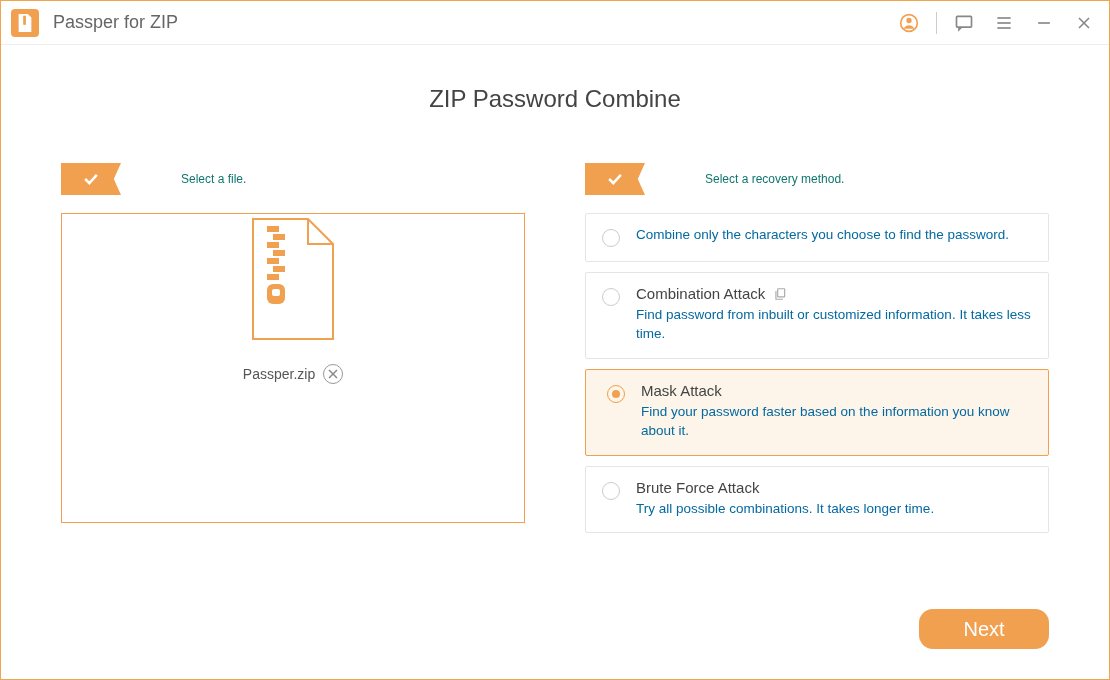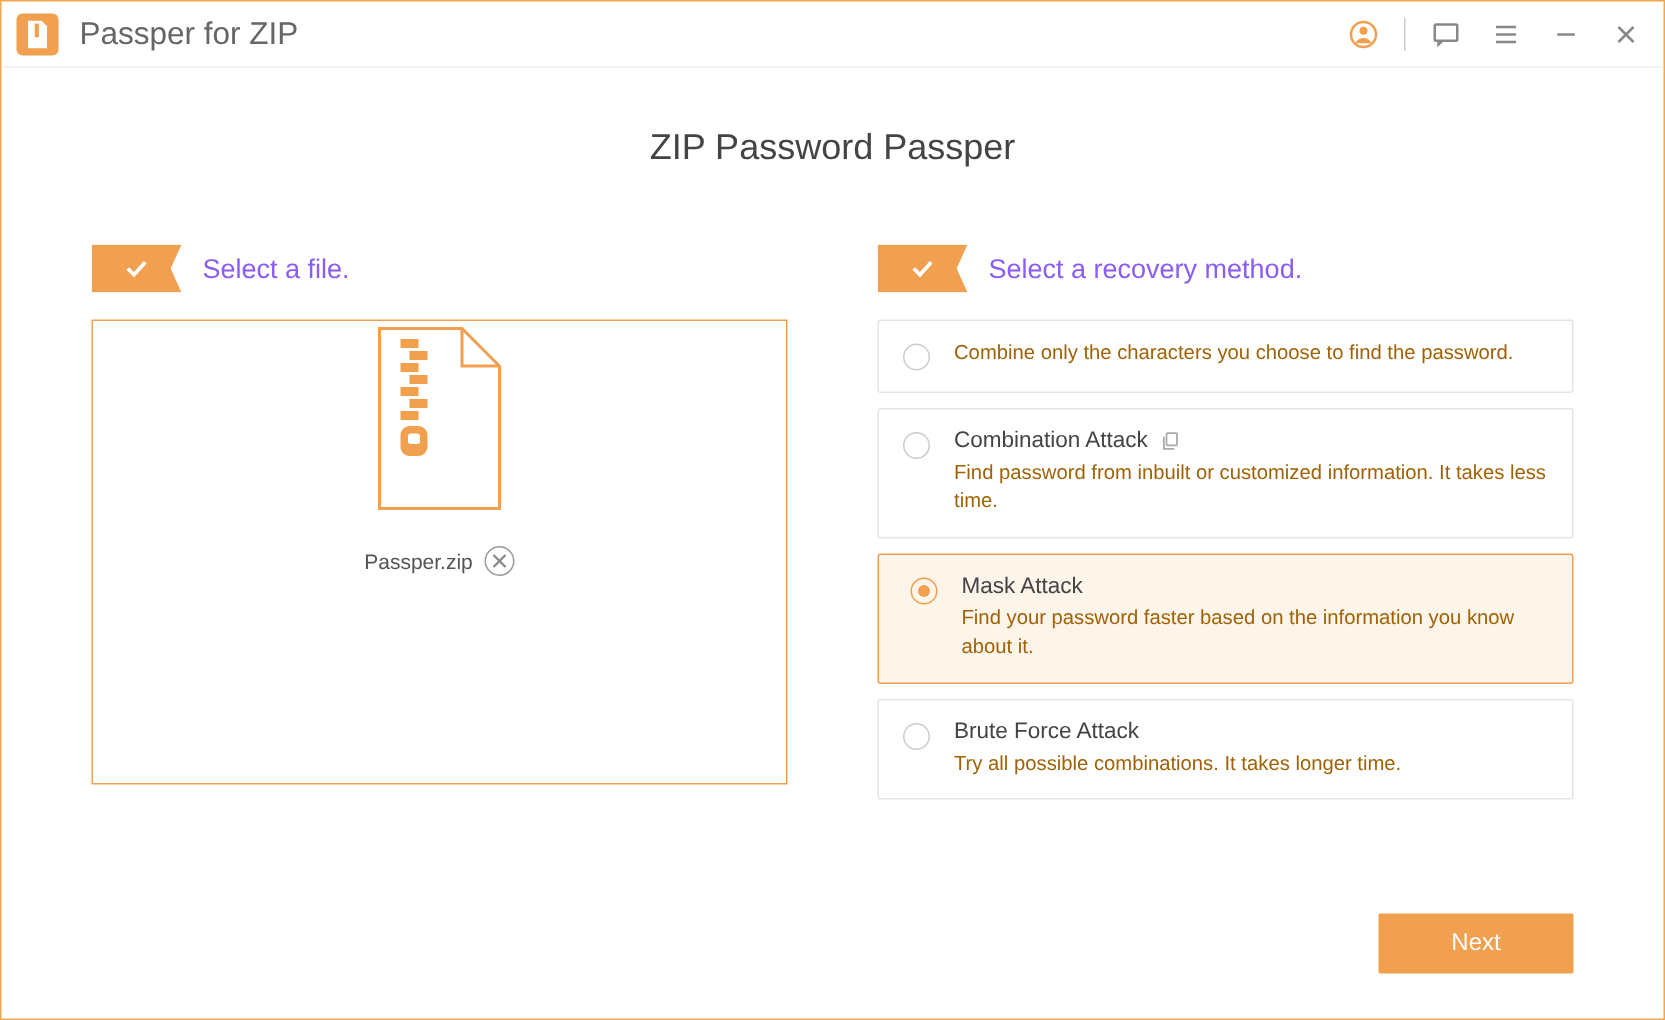--- a/index.html
+++ b/index.html
@@ -30,21 +30,21 @@
     width: 28px;
     height: 28px;
     background: #f0a04f;
     border-radius: 4px;
     display: flex;
     align-items: center;
     justify-content: center;
     margin-right: 14px;
   }
   .app-icon svg { width: 18px; height: 20px; }
-  .app-title { font-size: 21px; color: #666; }
+  .app-title { font-size: 18px; color: #666; }
   .titlebar-spacer { flex: 1; }
   .titlebar-actions {
     display: flex;
     align-items: center;
     gap: 14px;
   }
   .tb-icon {
     width: 26px; height: 26px;
     display: flex; align-items: center; justify-content: center;
     color: #888;
@@ -79,21 +79,21 @@
   }
   .step-flag {
     width: 60px; height: 32px;
     background: #f0a04f;
     display: flex; align-items: center; justify-content: center;
     position: relative;
     margin-right: 14px;
     clip-path: polygon(0 0, 100% 0, 88% 50%, 100% 100%, 0 100%);
   }
   .step-flag svg { width: 20px; height: 20px; stroke: #fff; }
-  .step-label { font-size: 18px; color: #8b5cf6; font-weight: 400; }
+  .step-label { font-size: 12px; color: #0f766e; font-weight: 400; margin-left: 46px; }
   .file-panel {
     border: 1px solid #f0a04f;
     height: 310px;
     display: flex;
     flex-direction: column;
     align-items: center;
     justify-content: flex-start;
     gap: 20px;
   }
   .zip-glyph { width: 100px; height: 130px; }
@@ -135,34 +135,34 @@
   .radio-dot {
     width: 8px; height: 8px; border-radius: 50%;
     background: #f0a04f; display: none;
   }
   .method.selected .radio-dot { display: block; }
   .method-body { flex: 1; }
   .method-title {
     font-size: 15px; color: #444; margin-bottom: 4px;
     display: flex; align-items: center; gap: 8px;
   }
-  .method-desc { font-size: 13.5px; color: #a16207; line-height: 1.4; }
+  .method-desc { font-size: 13.5px; color: #0369a1; line-height: 1.4; }
   .copy-icon { width: 14px; height: 14px; color: #aaa; }
   .footer {
     display: flex; justify-content: flex-end;
     padding: 0 60px 30px 0;
   }
   .next-btn {
     background: #f0a04f;
     color: #fff;
     border: none;
     width: 130px; height: 40px;
-    font-size: 16px;
+    font-size: 20px;
     cursor: pointer;
-    border-radius: 1px;
+    border-radius: 14px;
   }
 </style>
 </head>
 <body>
 
 <div class="window">
   <div class="titlebar">
     <div class="app-icon">
       <svg viewBox="0 0 18 22" fill="none">
         <path d="M2 1h10l4 4v16H2z" fill="#fff"></path>
@@ -201,21 +201,21 @@
       <div class="tb-icon">
         <svg viewBox="0 0 24 24" stroke="currentColor" stroke-width="2">
             <line x1="6" y1="6" x2="18" y2="18"></line>
             <line x1="18" y1="6" x2="6" y2="18"></line>
           </svg>
       </div>
     </div>
   </div>
 
   <div class="content">
-    <h1 class="page-title">ZIP Password Passper</h1>
+    <h1 class="page-title">ZIP Password Combine</h1>
 
     <div class="columns">
 
       <div class="col">
         <div class="step-header">
           <div class="step-flag">
             <svg viewBox="0 0 24 24" fill="none" stroke-width="3">
                 <polyline points="5 12 10 17 19 7"></polyline>
               </svg>
           </div>

